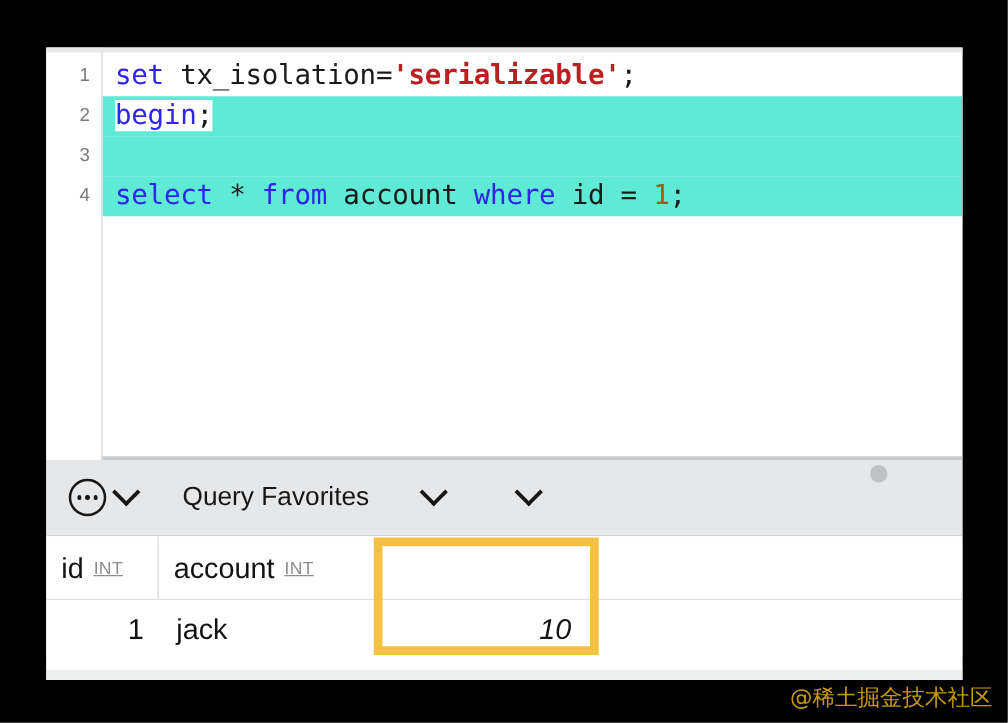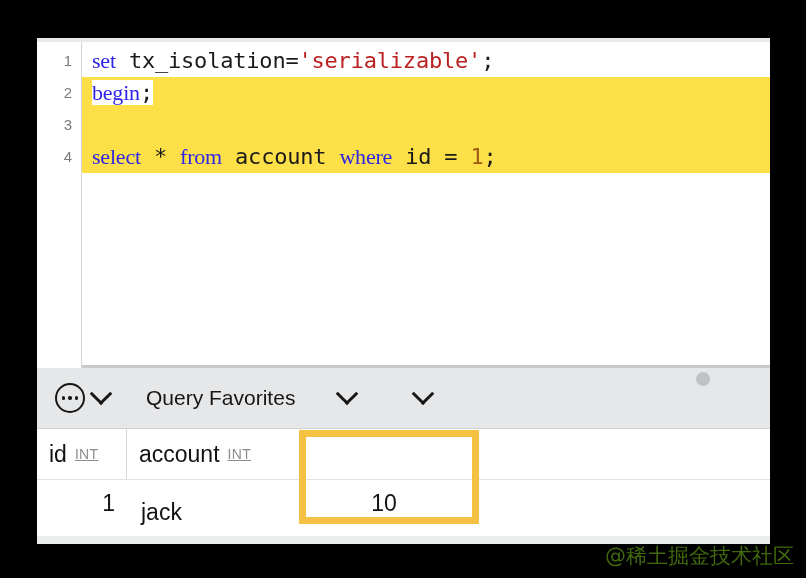--- a/index.html
+++ b/index.html
@@ -73,31 +73,31 @@
     height: 32px;
     line-height: 32px;
     white-space: pre;
     font-family: "DejaVu Sans Mono", monospace;
     font-size: 22px;
     padding-left: 10px;
     box-sizing: border-box;
     letter-spacing: -0.2px;
   }
   .code-line.hl {
-    background: #fde047;
+    background: #5eead4;
   }
   .code-line .seg {
     display: inline;
   }
   .code-line .nobg {
     background: #ffffff;
   }
-  .tok-kw      { color: #2e25e8; font-family: Liberation Serif, serif; }
+  .tok-kw      { color: #2e25e8; }
   .tok-plain   { color: #1a1a1a; }
-  .tok-str     { color: #bb1f1f; }
+  .tok-str     { color: #bb1f1f; font-weight: bold; }
   .tok-num     { color: #a05a13; }
   .tok-punct   { color: #1a1a1a; }
 
   .editor-bottom-rule {
     position: absolute;
     left: 45px;
     right: 0;
     bottom: 0;
     height: 3px;
     background: #c9cacb;
@@ -202,22 +202,22 @@
     height: 100%;
     display: flex;
     align-items: center;
     padding: 0 12px;
   }
   .col.c-id      { width: 90px; justify-content: flex-start; border-right: 1px solid #d8d8d8; }
   .col.c-name    { width: 172px; justify-content: flex-start; }
   .col.c-balance { width: 170px; justify-content: flex-start; }
 
   .res-row .col.c-id      { justify-content: flex-end; border-right: none; }
-  .res-row .col.c-name    { justify-content: flex-start; padding-left: 14px; align-items: flex-end; }
-  .res-row .col.c-balance { justify-content: center; }
+  .res-row .col.c-name    { justify-content: flex-start; padding-left: 14px; }
+  .res-row .col.c-balance { justify-content: flex-end; font-style: italic; }
 
   .col-name-txt {
     font-size: 23px;
     color: #131313;
     font-family: "Liberation Sans", sans-serif;
   }
   .col-type-txt {
     font-size: 14px;
     color: #8d8d8d;
     margin-left: 8px;
@@ -249,22 +249,22 @@
     left: 0; right: 0; bottom: 0;
     height: 8px;
     background: #eceded;
   }
 
   
   .watermark {
     position: absolute;
     right: 12px;
     bottom: 8px;
-    color: #4d7c0f;
-    font-size: 21px;
+    color: #eab308;
+    font-size: 18px;
     font-family: "DejaVu Sans", sans-serif;
     opacity: 0.85;
     white-space: nowrap;
   }
 </style>
 </head>
 <body>
 
 <div class="app-window">
 

